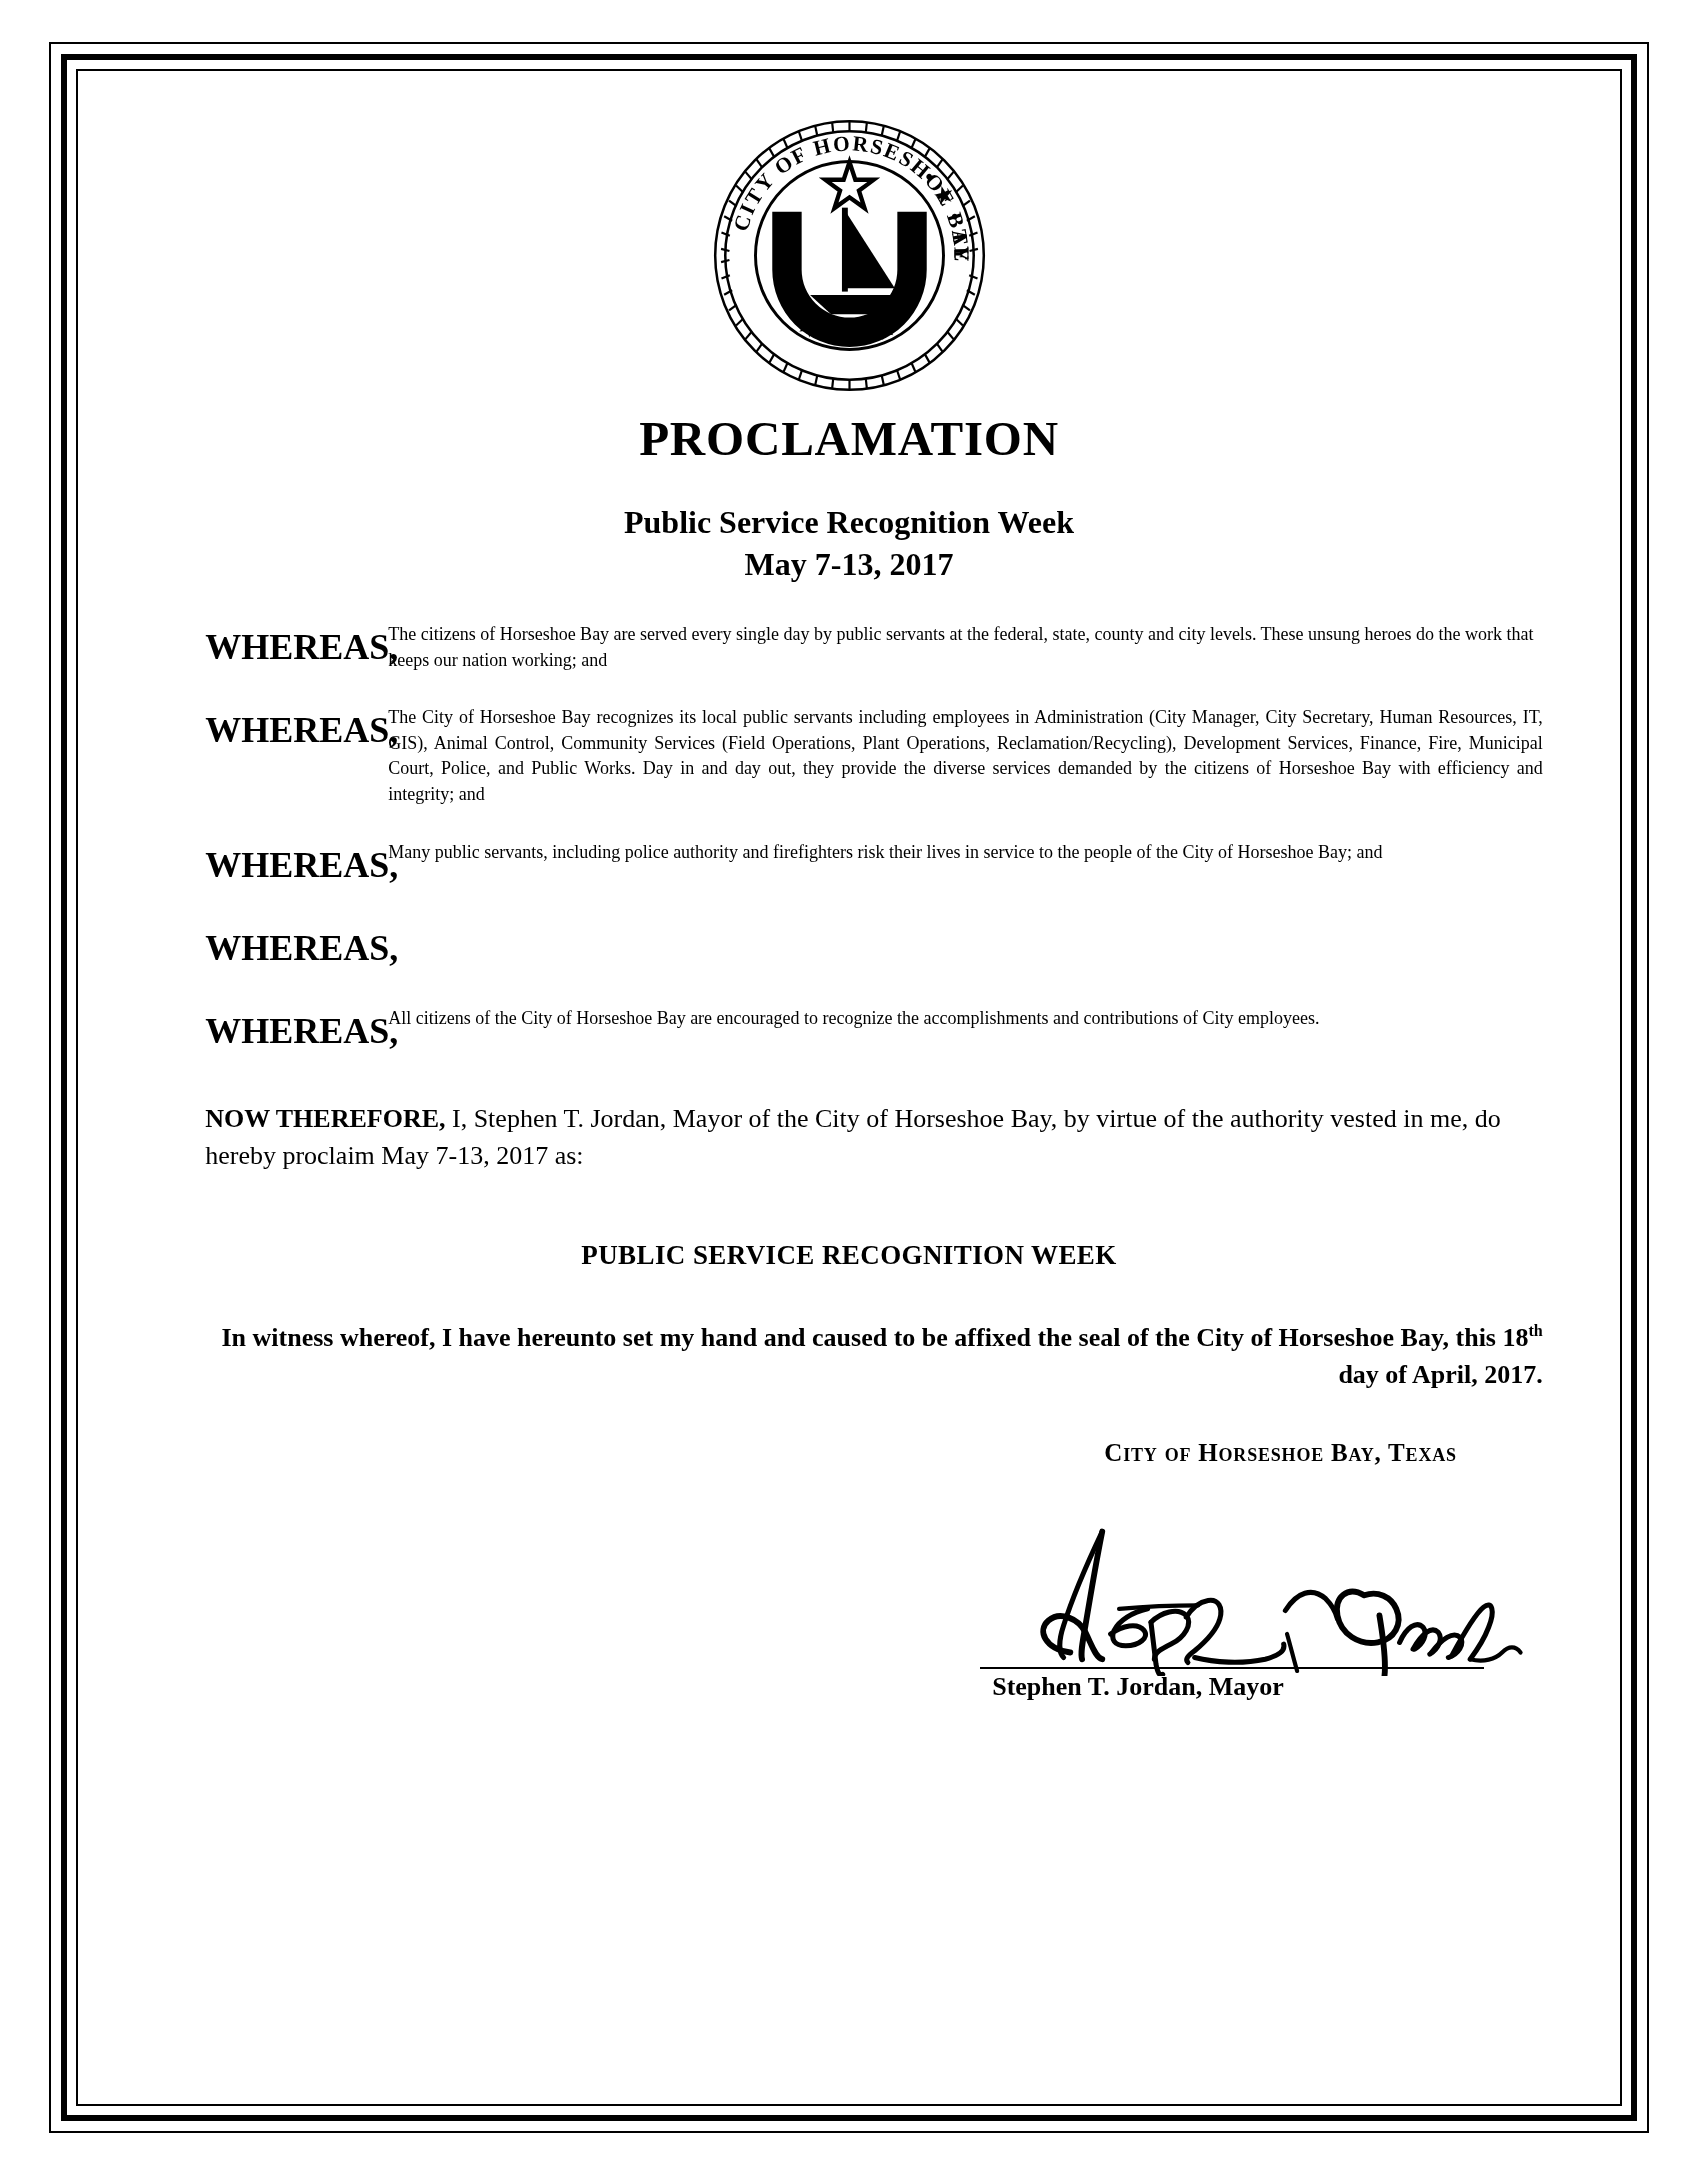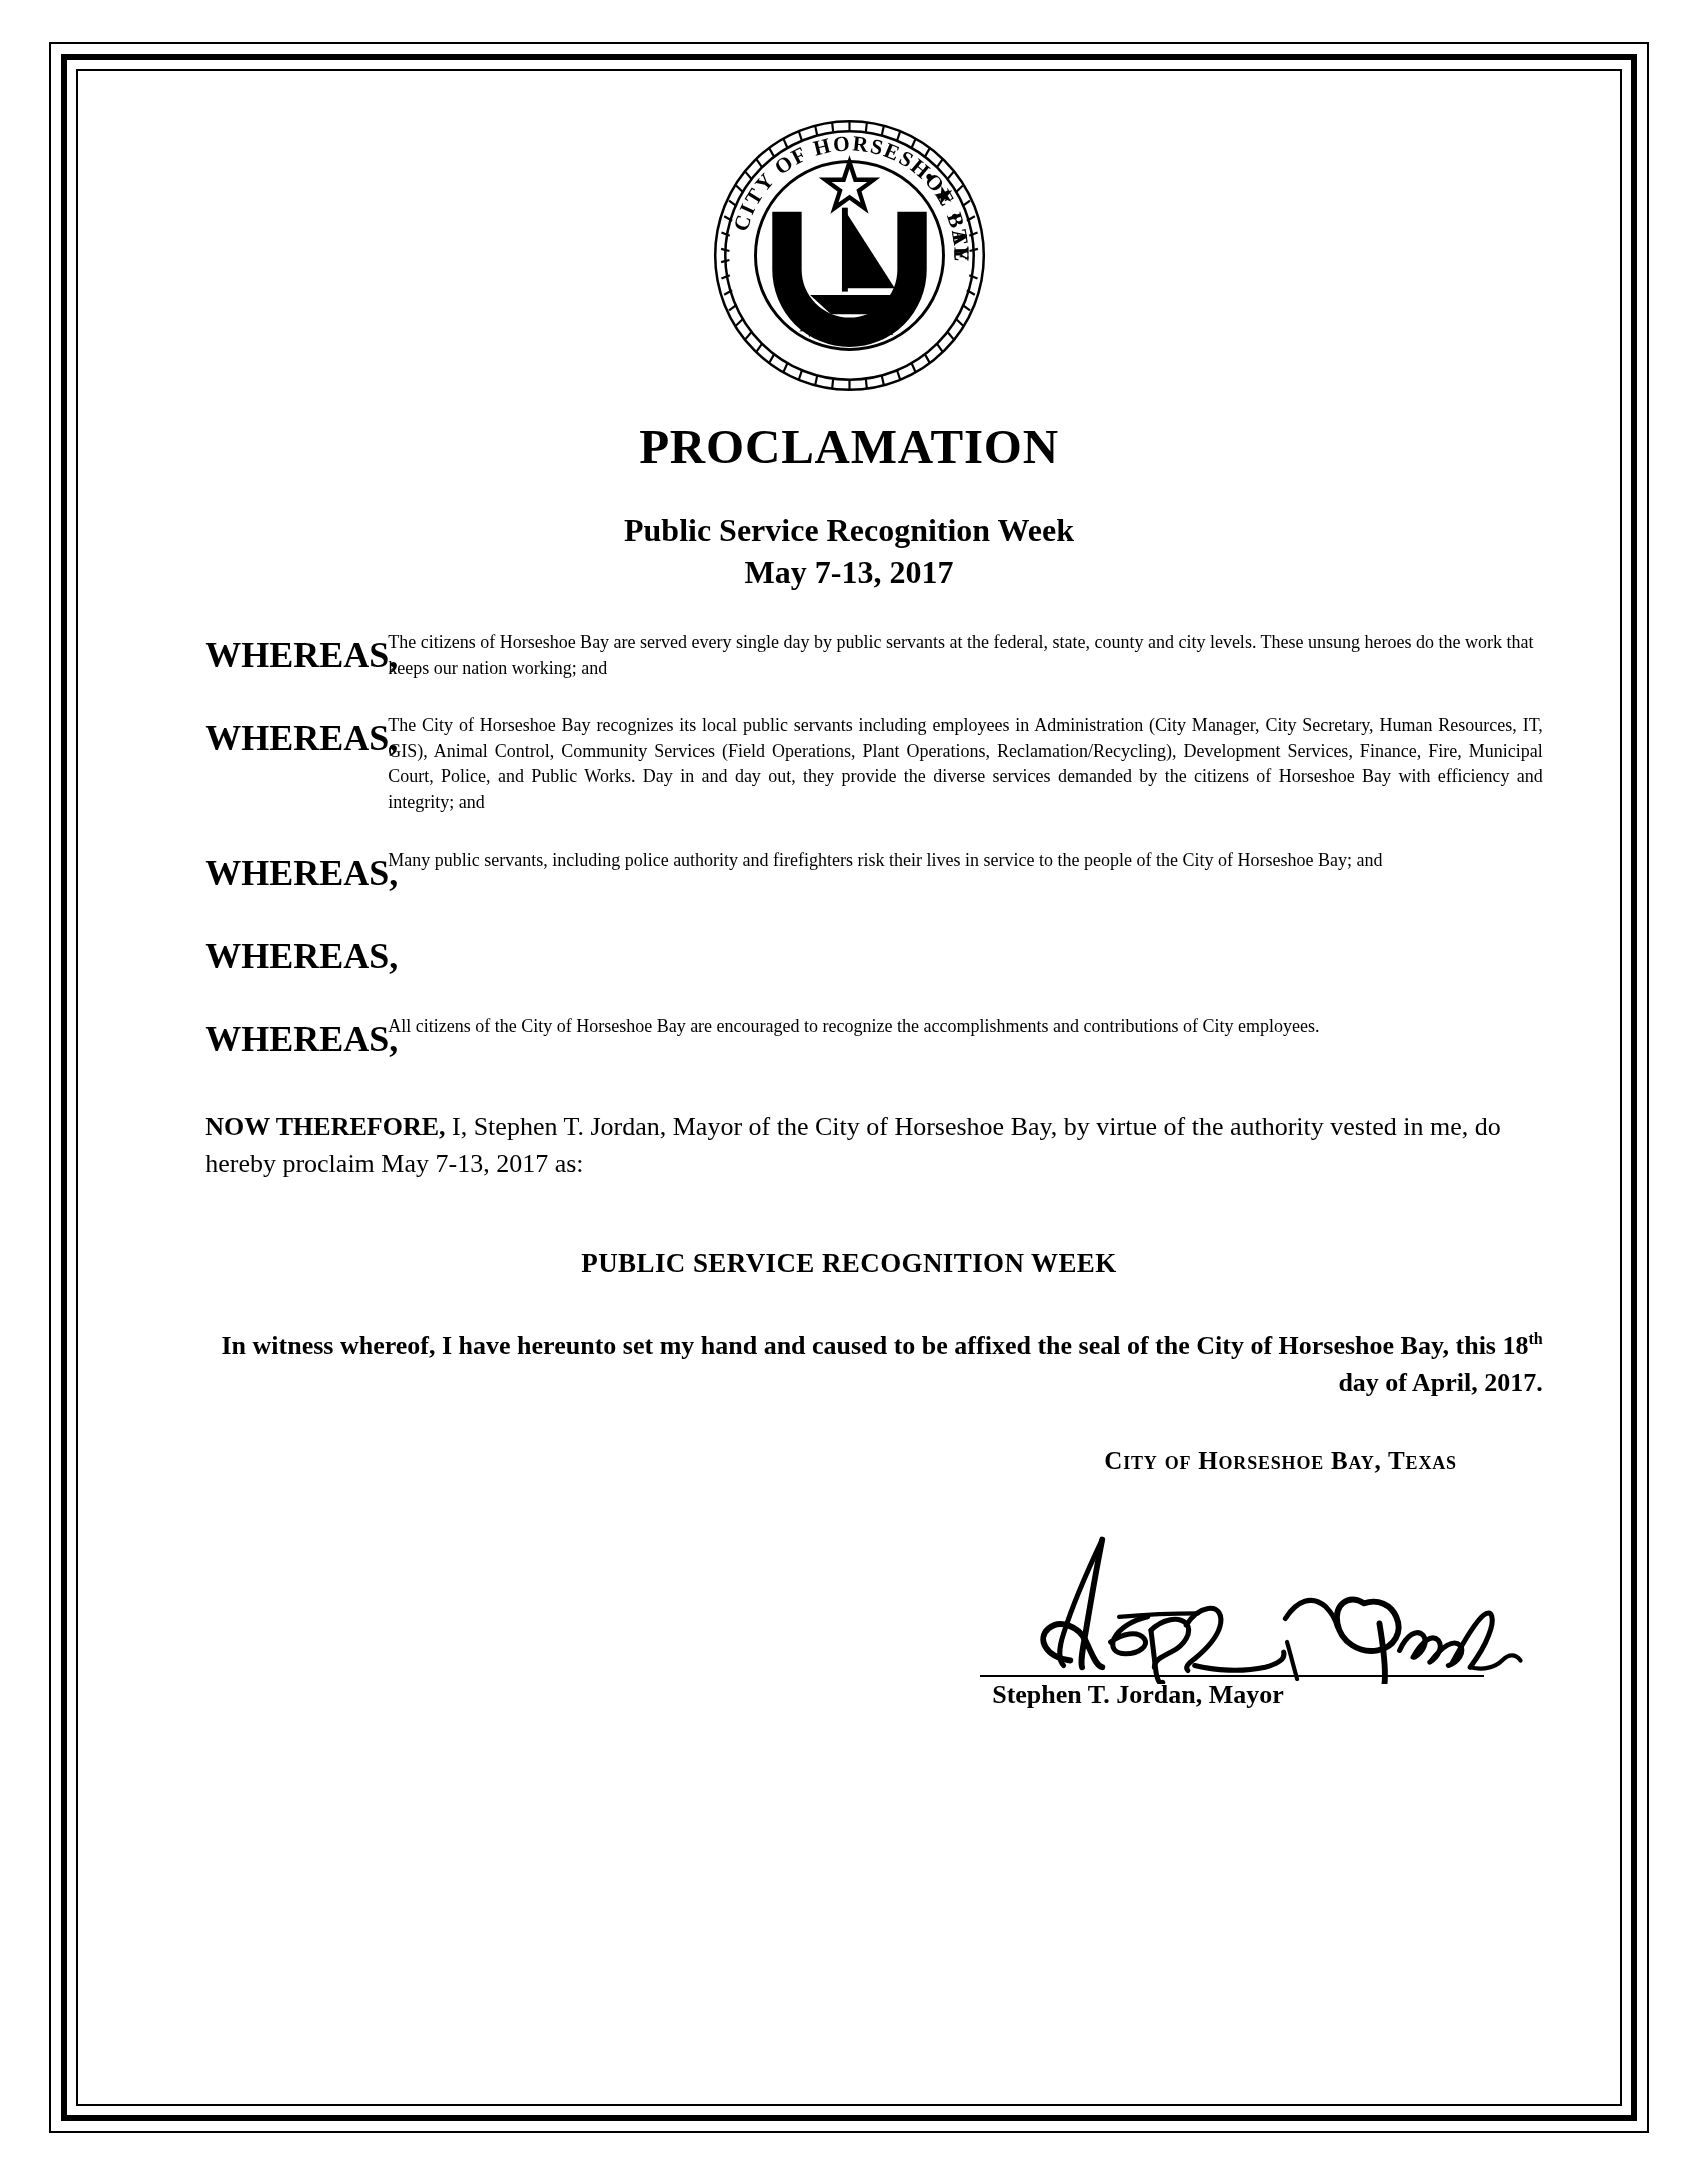--- a/index.html
+++ b/index.html
@@ -65,21 +65,21 @@
     height: 277px;
     display: block;
   }
 
   
   .proclamation-title {
     text-align: center;
     font-weight: bold;
     font-size: 49px;
     letter-spacing: 0.8px;
-    margin-top: 24px;
+    margin-top: 16px;
   }
   .subtitle-block {
     text-align: center;
     font-weight: bold;
     font-size: 32px;
     line-height: 1.32;
     margin-top: 34px;
   }
 
   

